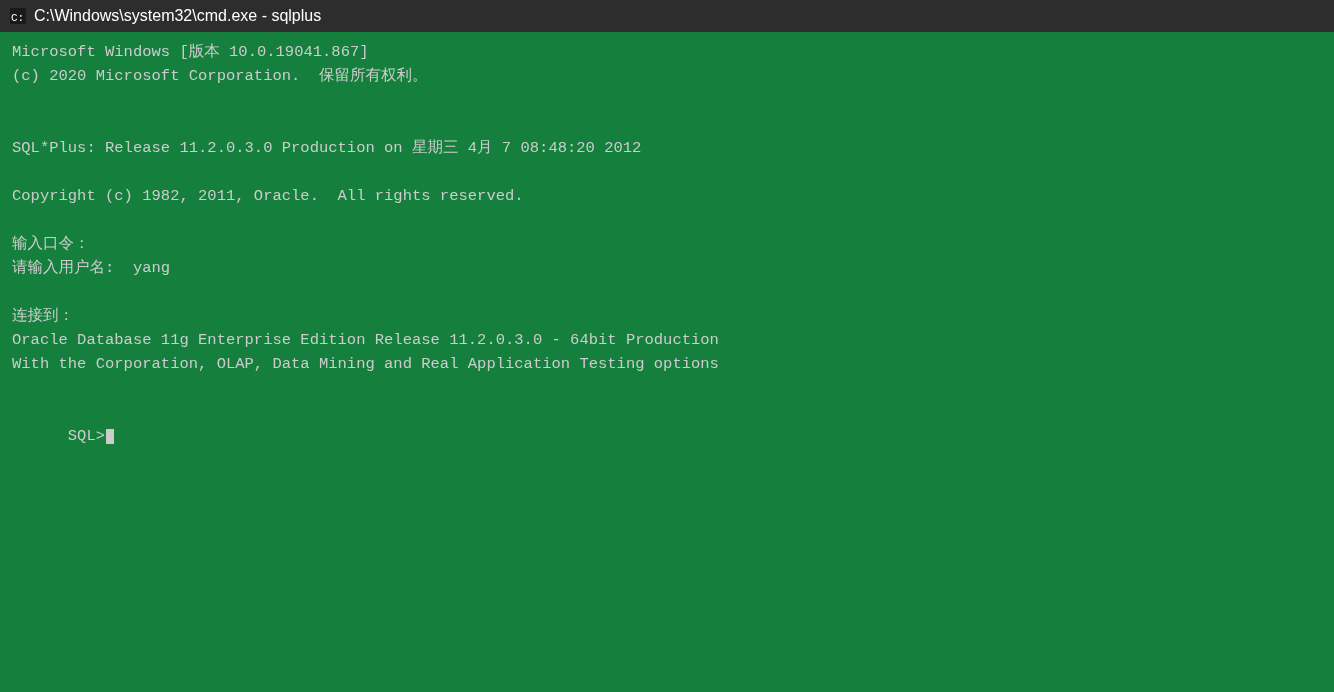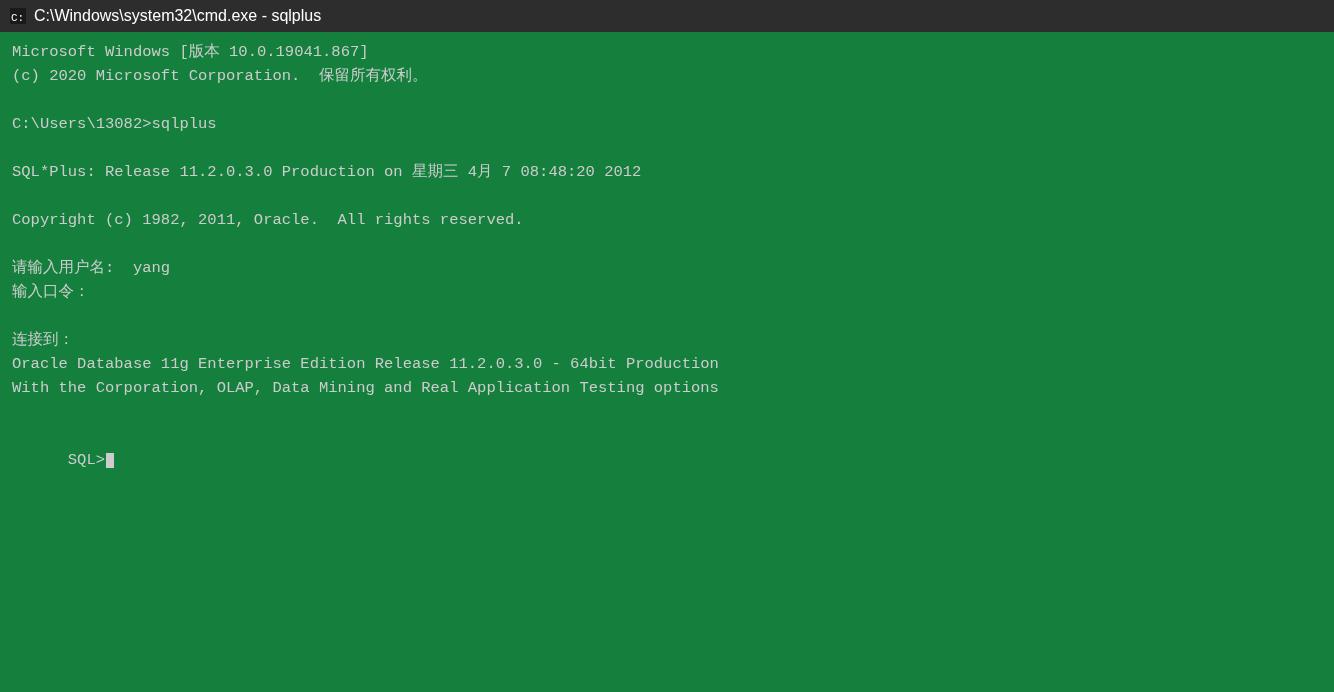--- a/index.html
+++ b/index.html
@@ -85,28 +85,27 @@
         <text x="1" y="13" font-size="11" fill="#ffffff" font-family="Courier New">C:</text>
       </svg>
     </div>
     <span class="title-bar-text">C:\Windows\system32\cmd.exe - sqlplus</span>
   </div>
 
   <div class="terminal-body">
     <div class="terminal-line">Microsoft Windows [版本 10.0.19041.867]</div>
     <div class="terminal-line">(c) 2020 Microsoft Corporation.  保留所有权利。</div>
     <div class="terminal-line">&nbsp;</div>
-    <div class="terminal-line">C:\Users\13082&gt;sqlplus</div>
     <div class="terminal-line">&nbsp;</div>
     <div class="terminal-line">SQL*Plus: Release 11.2.0.3.0 Production on 星期三 4月 7 08:48:20 2012</div>
     <div class="terminal-line">&nbsp;</div>
     <div class="terminal-line">Copyright (c) 1982, 2011, Oracle.  All rights reserved.</div>
     <div class="terminal-line">&nbsp;</div>
+    <div class="terminal-line">输入口令：</div>
     <div class="terminal-line">请输入用户名:  yang</div>
-    <div class="terminal-line">输入口令：</div>
     <div class="terminal-line">&nbsp;</div>
     <div class="terminal-line">连接到：</div>
     <div class="terminal-line">Oracle Database 11g Enterprise Edition Release 11.2.0.3.0 - 64bit Production</div>
     <div class="terminal-line">With the Corporation, OLAP, Data Mining and Real Application Testing options</div>
     <div class="terminal-line">&nbsp;</div>
     <div class="terminal-line">
       <span>SQL&gt;</span><span class="cursor"></span>
     </div>
   </div>
 </div>

